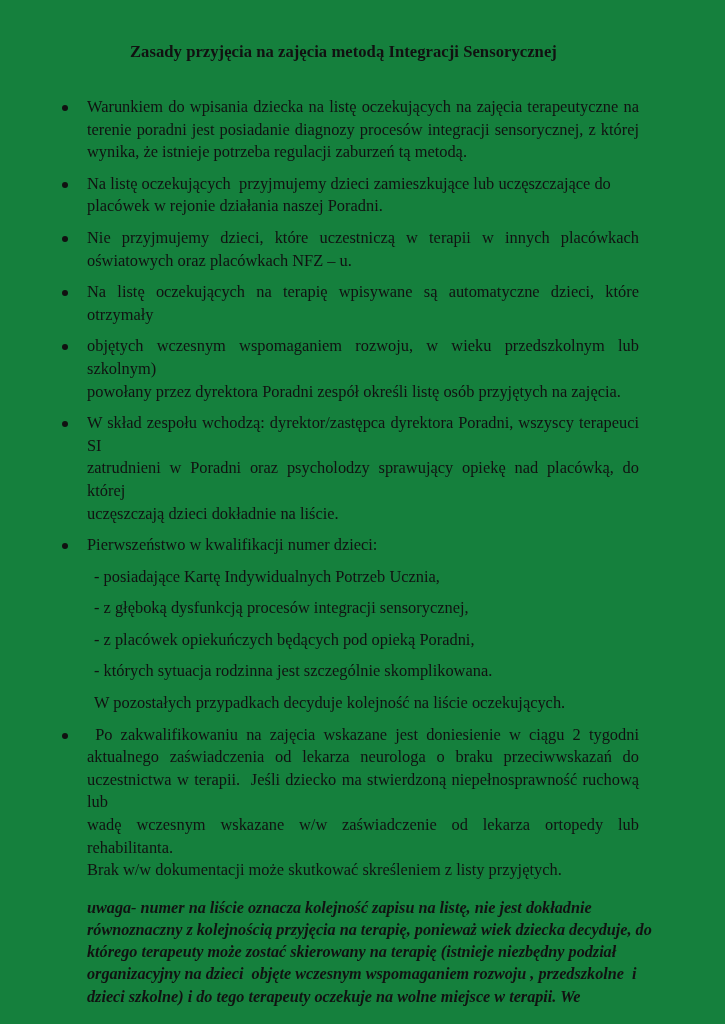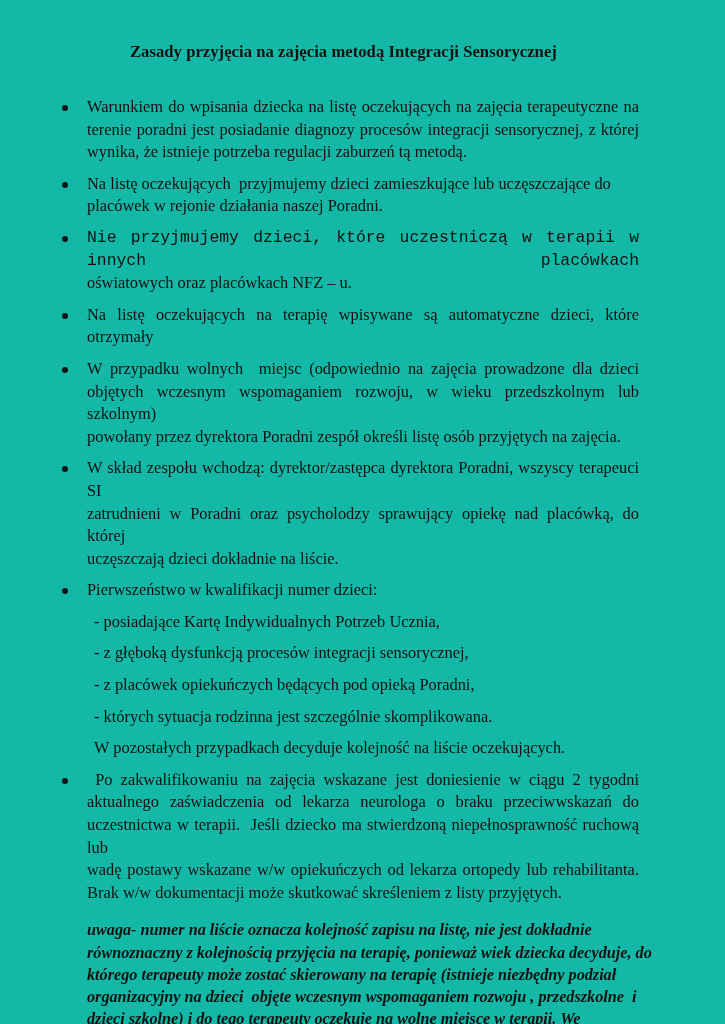--- a/index.html
+++ b/index.html
@@ -14,21 +14,21 @@
       overflow: hidden;
       font-family: "Liberation Serif", "DejaVu Serif", serif;
       color: #111111;
     }
     .page {
       position: absolute;
       left: 0;
       top: 0;
       width: 725px;
       height: 1024px;
-      background: #14b8a6;
+      background: #15803d;
     }
     .title {
       position: absolute;
       left: 130px;
       top: 42px;
       font-size: 16.6px;
       font-weight: bold;
       white-space: nowrap;
       letter-spacing: 0.05px;
     }
@@ -95,32 +95,31 @@
     </div>
 
     <div class="item nojust">
       <span class="bullet"></span>
       <span class="line" style="white-space: pre;">Na listę oczekujących  przyjmujemy dzieci zamieszkujące lub uczęszczające do</span>
       <span class="line">placówek w rejonie działania naszej Poradni.</span>
     </div>
 
     <div class="item">
       <span class="bullet"></span>
-      <span class="line" style="text-align-last: justify; font-family: Liberation Mono, monospace;">Nie przyjmujemy dzieci, które uczestniczą w terapii w innych placówkach</span>
+      <span class="line" style="text-align-last: justify;">Nie przyjmujemy dzieci, które uczestniczą w terapii w innych placówkach</span>
       <span class="line">oświatowych oraz placówkach NFZ – u.</span>
     </div>
 
     <div class="item">
       <span class="bullet"></span>
       <span class="line" style="text-align-last: justify;">Na listę oczekujących na terapię wpisywane są automatyczne dzieci, które otrzymały</span>
     </div>
 
     <div class="item">
       <span class="bullet"></span>
-      <span class="line" style="text-align-last: justify; white-space: pre-wrap;">W przypadku wolnych  miejsc (odpowiednio na zajęcia prowadzone dla dzieci</span>
       <span class="line" style="text-align-last: justify;">objętych wczesnym wspomaganiem rozwoju, w wieku przedszkolnym lub szkolnym)</span>
       <span class="line">powołany przez dyrektora Poradni zespół określi listę osób przyjętych na zajęcia.</span>
     </div>
 
     <div class="item">
       <span class="bullet"></span>
       <span class="line" style="text-align-last: justify;">W skład zespołu wchodzą: dyrektor/zastępca dyrektora Poradni, wszyscy terapeuci SI</span>
       <span class="line" style="text-align-last: justify;">zatrudnieni w Poradni oraz psycholodzy sprawujący opiekę nad placówką, do której</span>
       <span class="line">uczęszczają dzieci dokładnie na liście.</span>
     </div>
@@ -133,21 +132,21 @@
     <div class="sub">- z głęboką dysfunkcją procesów integracji sensorycznej,</div>
     <div class="sub">- z placówek opiekuńczych będących pod opieką Poradni,</div>
     <div class="sub">- których sytuacja rodzinna jest szczególnie skomplikowana.</div>
     <div class="sub">W pozostałych przypadkach decyduje kolejność na liście oczekujących.</div>
 
     <div class="item">
       <span class="bullet"></span>
       <span class="line" style="text-align-last: justify; white-space: pre-wrap;"> Po zakwalifikowaniu na zajęcia wskazane jest doniesienie w ciągu 2 tygodni</span>
       <span class="line" style="text-align-last: justify;">aktualnego zaświadczenia od lekarza neurologa o braku przeciwwskazań do</span>
       <span class="line" style="text-align-last: justify; white-space: pre-wrap;">uczestnictwa w terapii.  Jeśli dziecko ma stwierdzoną niepełnosprawność ruchową lub</span>
-      <span class="line" style="text-align-last: justify;">wadę postawy wskazane w/w opiekuńczych od lekarza ortopedy lub rehabilitanta.</span>
+      <span class="line" style="text-align-last: justify;">wadę wczesnym wskazane w/w zaświadczenie od lekarza ortopedy lub rehabilitanta.</span>
       <span class="line">Brak w/w dokumentacji może skutkować skreśleniem z listy przyjętych.</span>
     </div>
 
     <div class="note">
       <span class="line">uwaga- numer na liście oznacza kolejność zapisu na listę, nie jest dokładnie</span>
       <span class="line">równoznaczny z kolejnością przyjęcia na terapię, ponieważ wiek dziecka decyduje, do</span>
       <span class="line">którego terapeuty może zostać skierowany na terapię (istnieje niezbędny podział</span>
       <span class="line" style="white-space: pre;">organizacyjny na dzieci  objęte wczesnym wspomaganiem rozwoju , przedszkolne  i</span>
       <span class="line">dzieci szkolne) i do tego terapeuty oczekuje na wolne miejsce w terapii. We</span>
 

